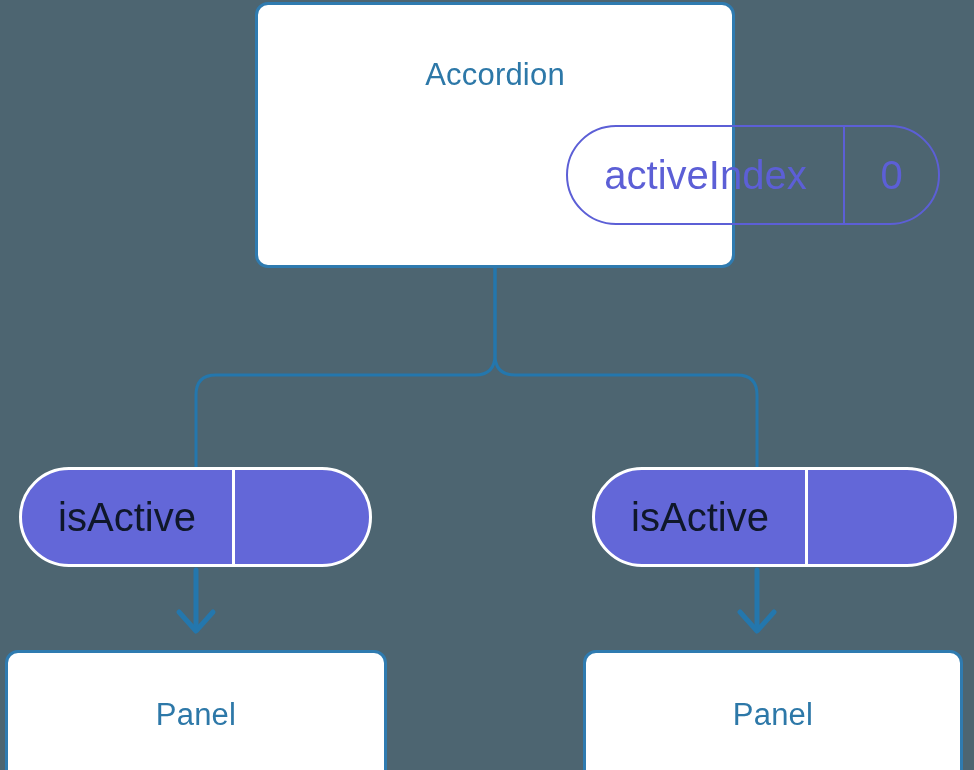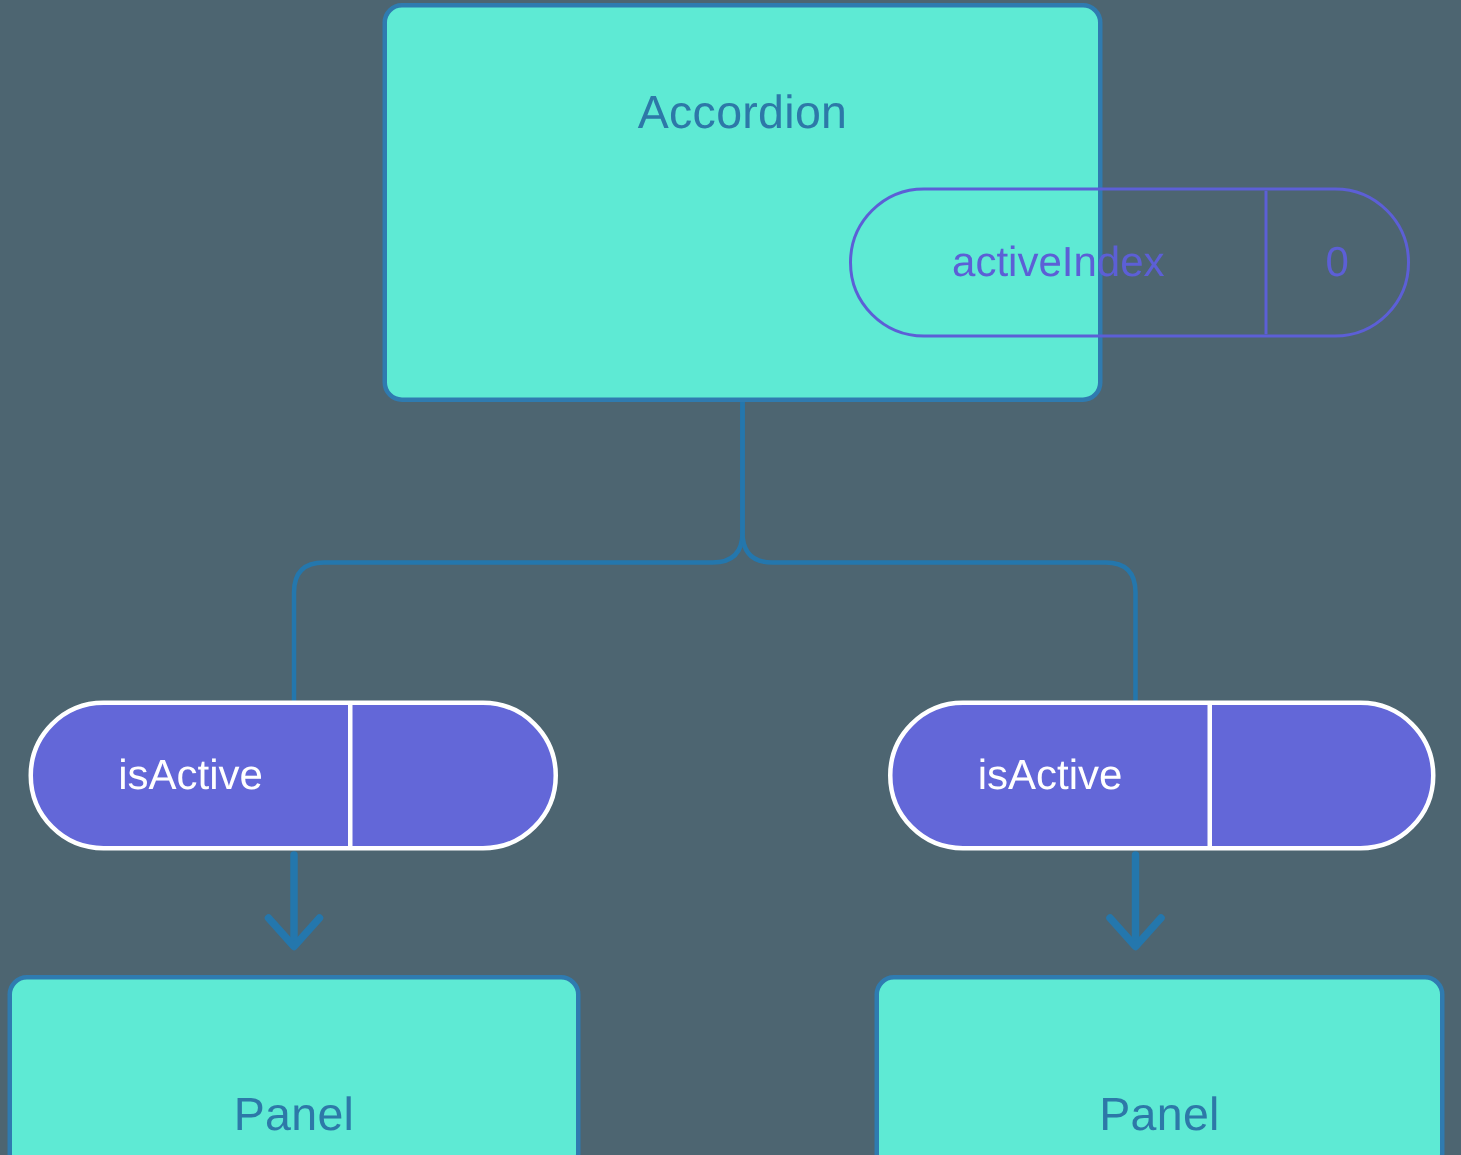--- a/index.html
+++ b/index.html
@@ -29,21 +29,21 @@
     top: 0;
     width: 974px;
     height: 770px;
     pointer-events: none;
   }
 
   
   .node-box {
     position: absolute;
     box-sizing: border-box;
-    background: #5eead4;
+    background: #ffffff;
     border: 3px solid #2f7bb0;
     border-radius: 13px;
   }
 
   .node-title {
     position: absolute;
     left: 0;
     right: 0;
     text-align: center;
     color: #2d78a8;
@@ -73,40 +73,39 @@
   }
   #panel-right-box {
     left: 583px;
     top: 650px;
     width: 380px;
     height: 132px;
   }
   #panel-left-box .node-title,
   #panel-right-box .node-title {
     top: 44px;
-    margin-top: 28px;
   }
 
   
   .pill {
     position: absolute;
     box-sizing: border-box;
     display: flex;
     align-items: stretch;
     height: 100px;
     border-radius: 50px;
     overflow: hidden;
   }
   .pill .pill-key,
   .pill .pill-val {
     display: flex;
     align-items: center;
     justify-content: center;
     box-sizing: border-box;
-    font-size: 28px;
+    font-size: 40px;
     font-weight: 400;
     white-space: nowrap;
   }
 
   
   .pill--outline {
     border: 2px solid #5c5fd6;
     background: transparent;
   }
   .pill--outline .pill-key,
@@ -117,21 +116,21 @@
     border-right: 2px solid #5c5fd6;
   }
 
   
   .pill--filled {
     background: #6367d8;
     border: 3px solid #ffffff;
   }
   .pill--filled .pill-key,
   .pill--filled .pill-val {
-    color: #ffffff;
+    color: #0f172a;
   }
   .pill--filled .pill-key {
     border-right: 3px solid #ffffff;
   }
 
   #active-index-pill {
     left: 308px;
     top: 120px;
     width: 374px;
   }

